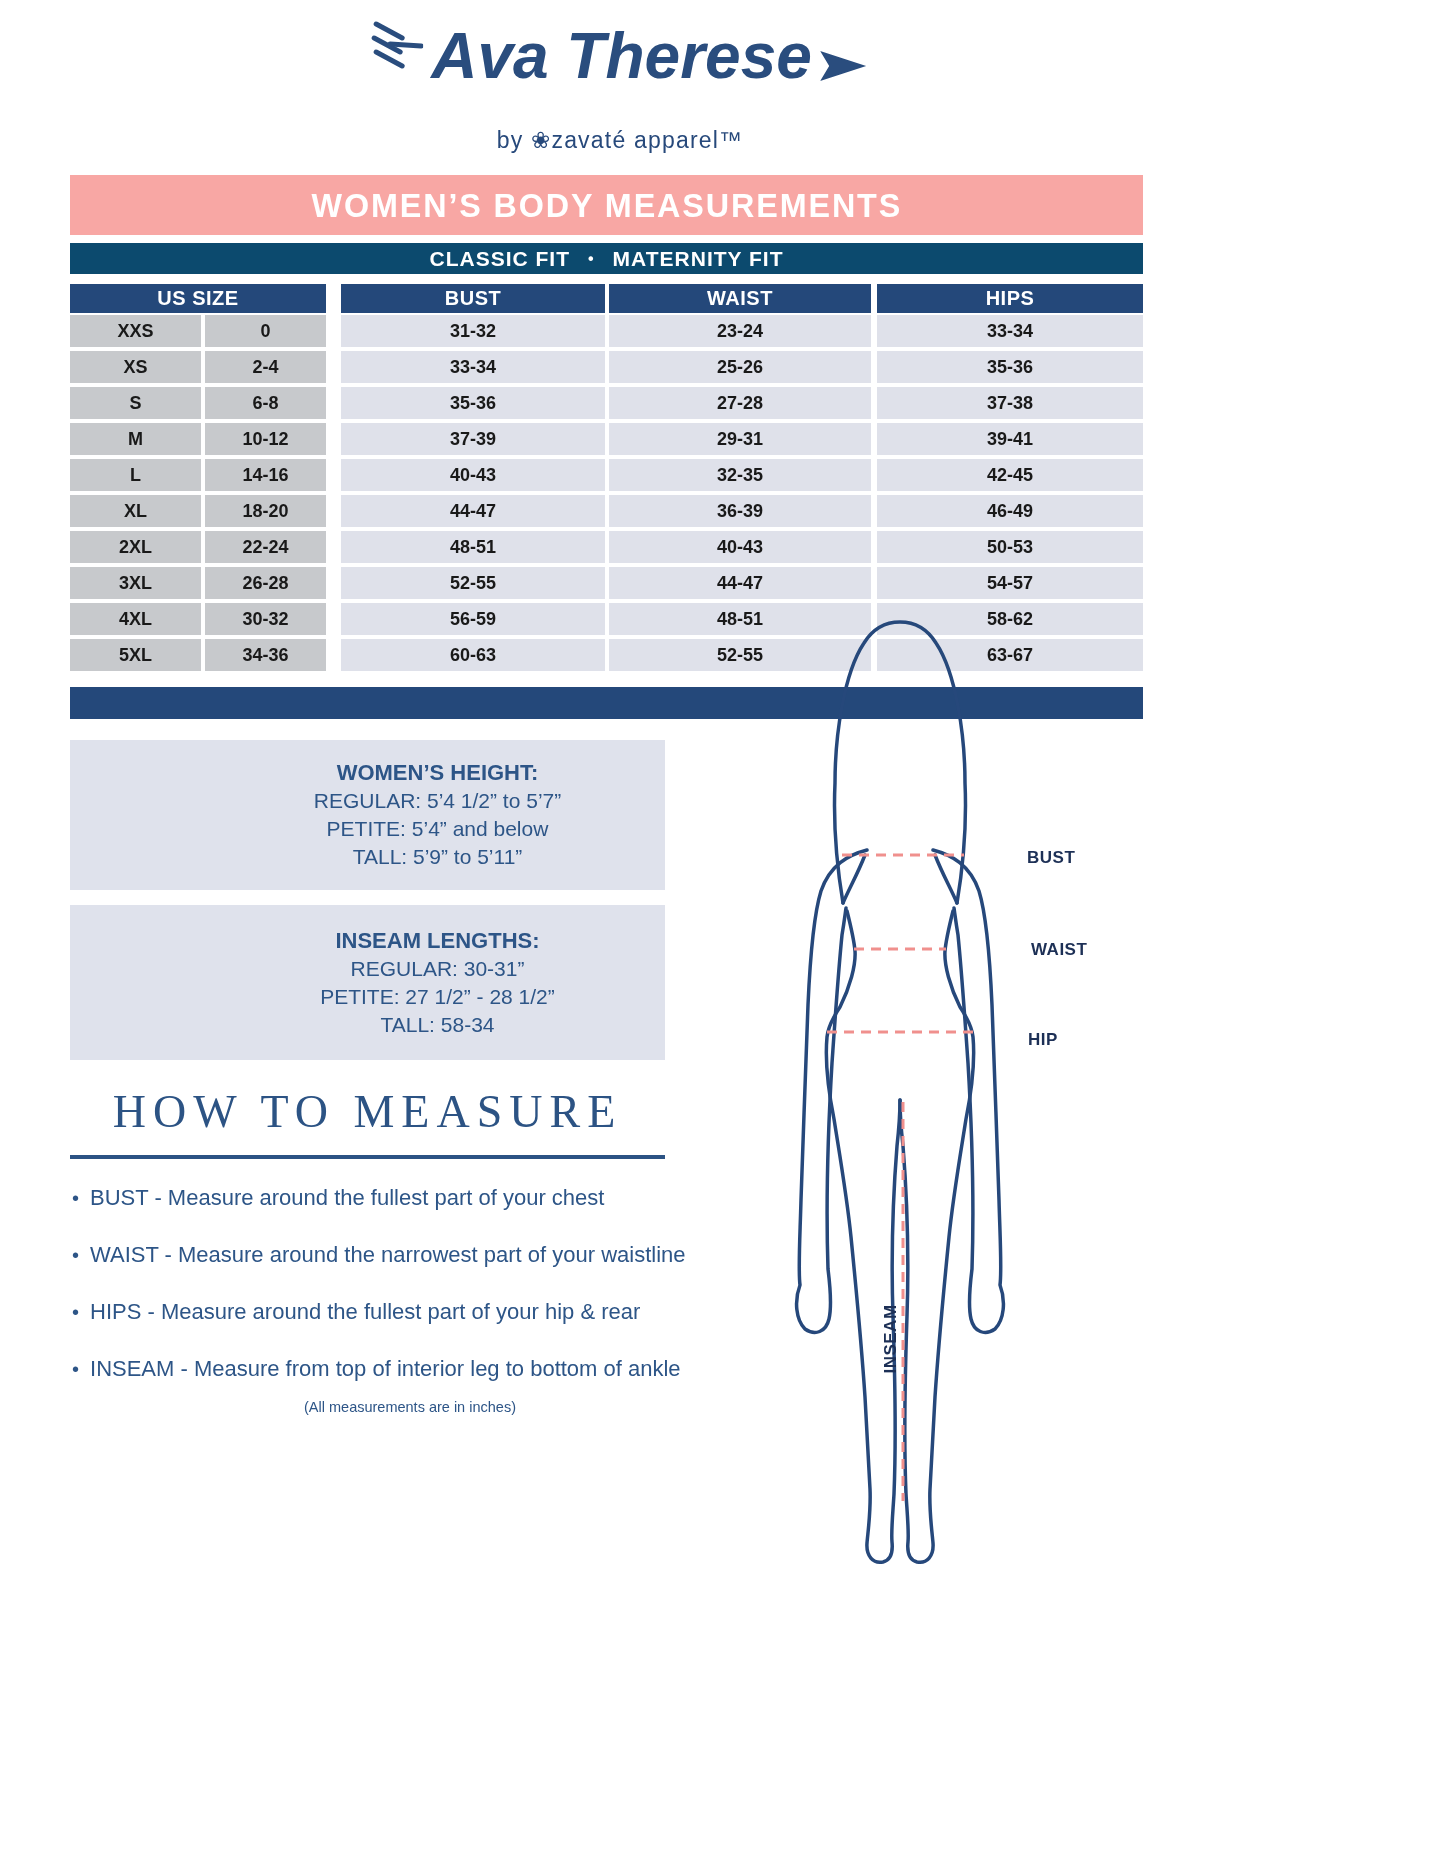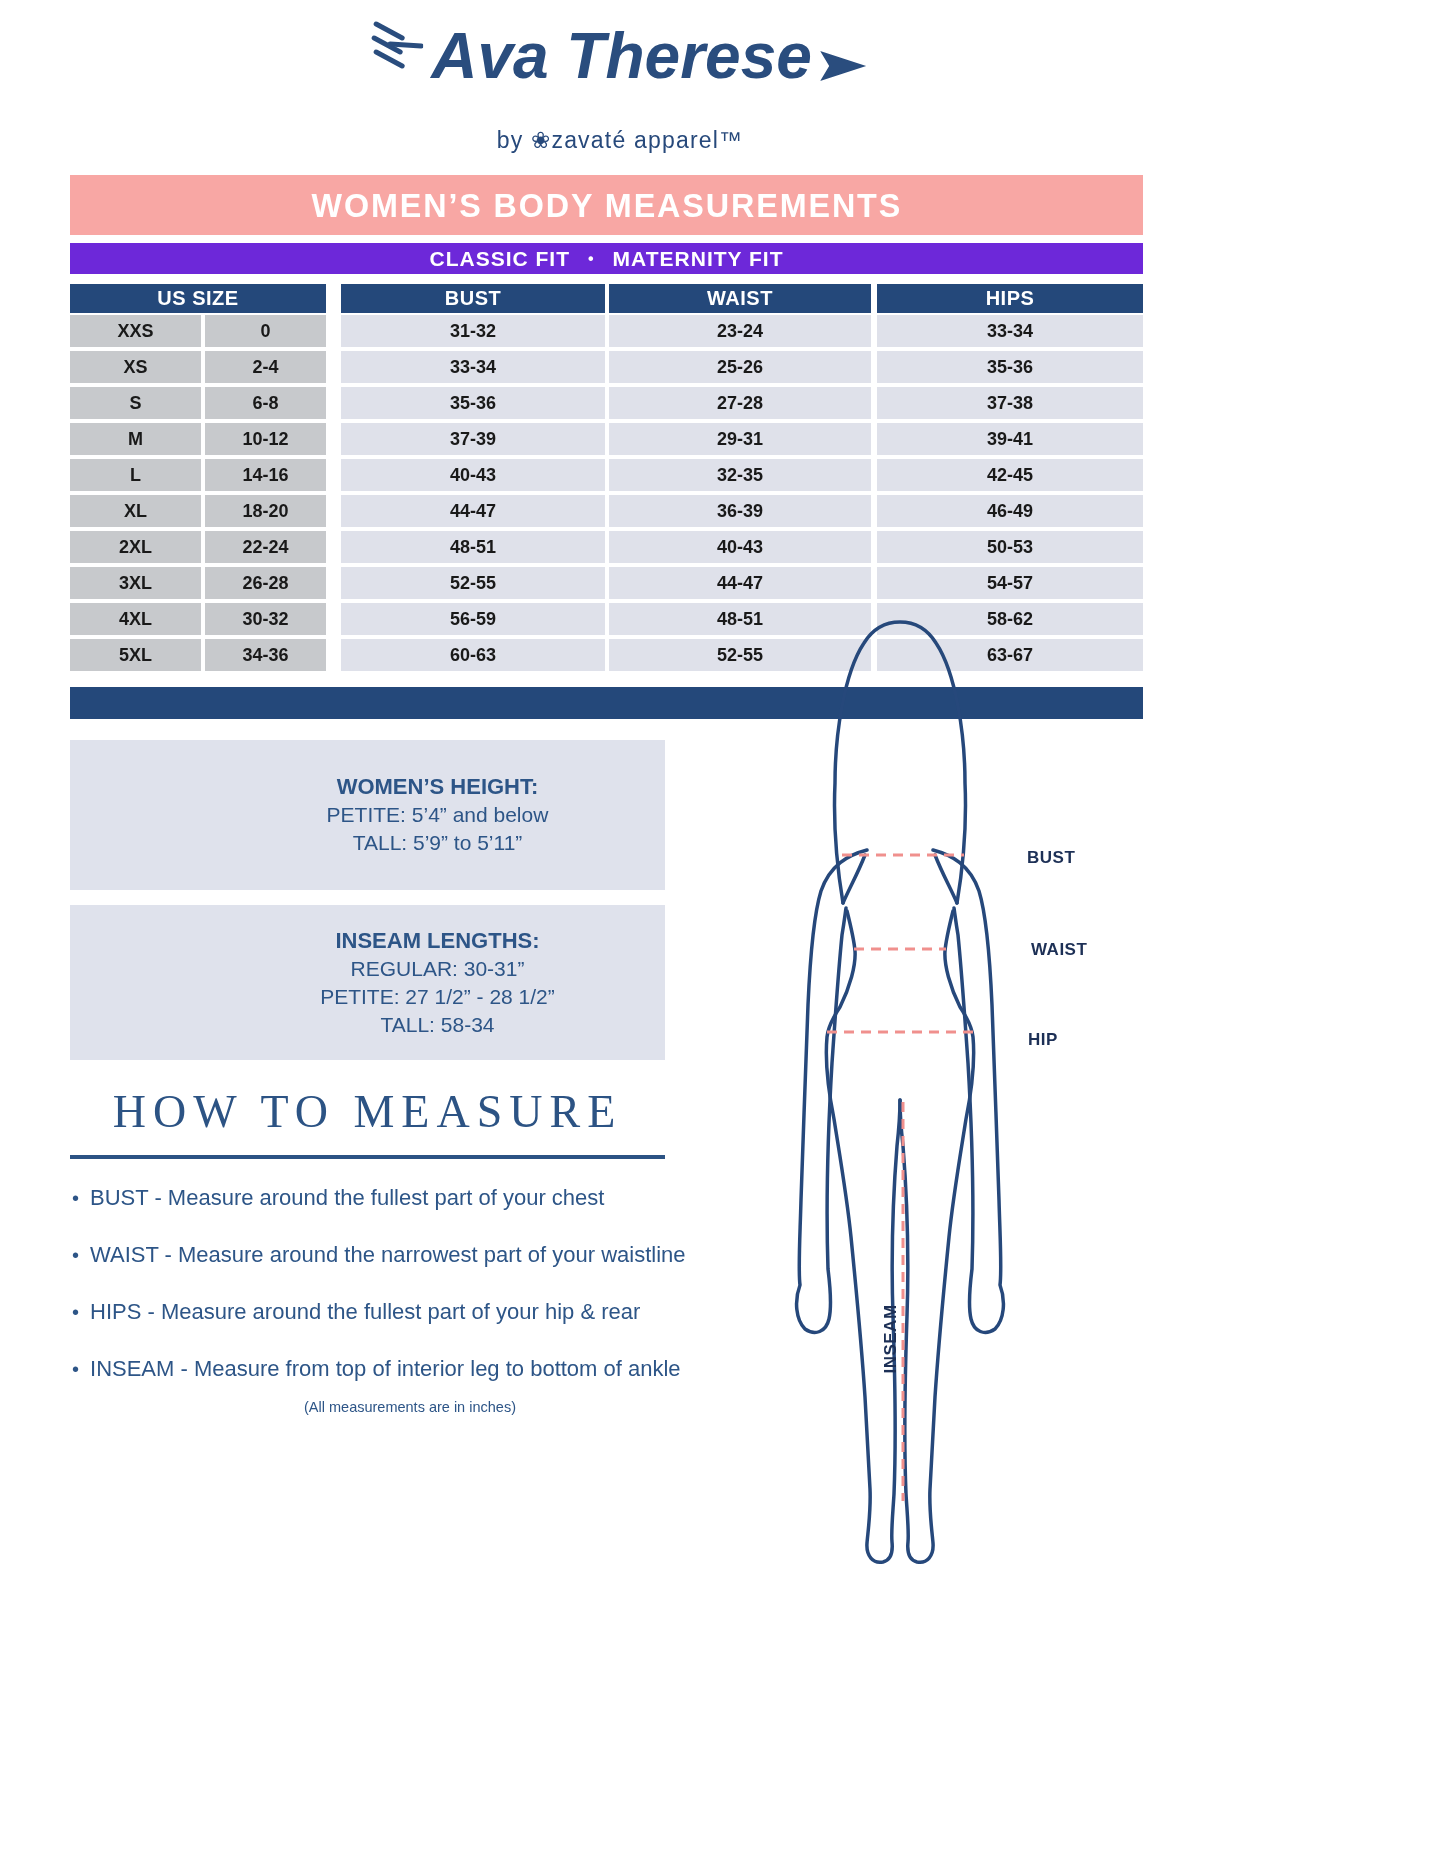--- a/index.html
+++ b/index.html
@@ -16,21 +16,21 @@
     font-size:64px; color:#2A4D7E; white-space:nowrap; line-height:1; }
   #tagline { position:absolute; top:127px; left:620px; transform:translateX(-50%);
     font-size:23px; letter-spacing:1.2px; color:#27497B; white-space:nowrap; }
 
   
   #pink-banner { position:absolute; left:70px; top:175px; width:1073px; height:60px;
     background:#F8A7A4; display:flex; align-items:center; justify-content:center; }
   #pink-banner .t { color:#fff; font-weight:bold; font-size:34px; letter-spacing:2px;
     transform:scaleX(.95); white-space:nowrap; }
   #fit-banner { position:absolute; left:70px; top:243px; width:1073px; height:31px;
-    background:#6d28d9; display:flex; align-items:center; justify-content:center; gap:18px; }
+    background:#0c4a6e; display:flex; align-items:center; justify-content:center; gap:18px; }
   #fit-banner span { color:#fff; font-weight:bold; font-size:21px; letter-spacing:1px; }
   #fit-banner .dot { font-size:16px; }
 
   
   .thead { position:absolute; left:70px; top:284px; width:1073px; height:29px; }
   .hcell { position:absolute; top:0; height:100%; background:#24487A; color:#fff;
     font-weight:bold; font-size:20px; letter-spacing:.5px;
     display:flex; align-items:center; justify-content:center; }
   #h-ussize { left:0; width:256px; }
   #h-bust   { left:271px; width:264px; }
@@ -191,20 +191,21 @@
     <div class="cell c-us g">34-36</div>
     <div class="cell c-bust l">60-63</div>
     <div class="cell c-waist l">52-55</div>
     <div class="cell c-hips l">63-67</div>
   </div>
 
   <div id="table-footer-bar"></div>
 
   <div class="info-box" id="height-box">
     <div class="info-title">WOMEN’S HEIGHT:</div>
+    <div>REGULAR: 5’4 1/2” to 5’7”</div>
     <div>PETITE: 5’4” and below</div>
     <div>TALL: 5’9” to 5’11”</div>
   </div>
   <div class="info-box" id="inseam-box">
     <div class="info-title">INSEAM LENGTHS:</div>
     <div>REGULAR: 30-31”</div>
     <div>PETITE: 27 1/2” - 28 1/2”</div>
     <div>TALL: 58-34</div>
   </div>
 

